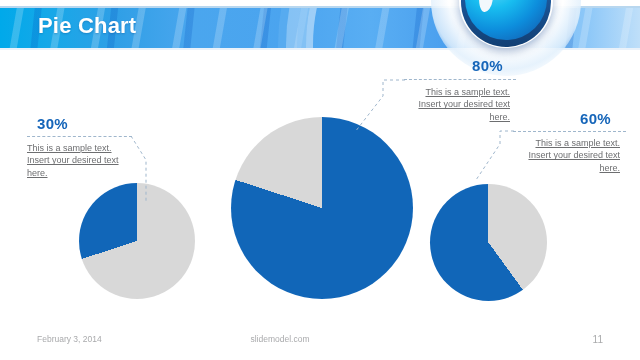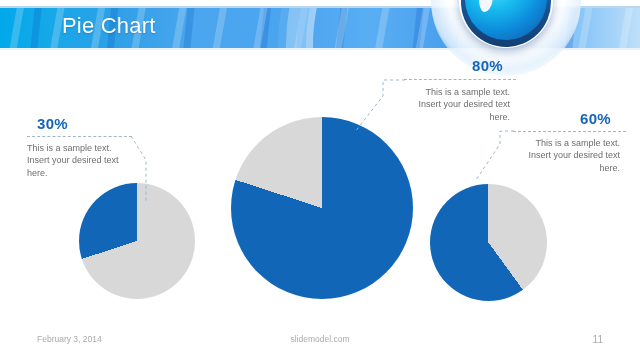--- a/index.html
+++ b/index.html
@@ -30,24 +30,23 @@
     position:absolute;right:-40px;top:-150px;width:360px;height:360px;border-radius:50%;
     border:7px solid rgba(255,255,255,0.45);
     box-shadow:0 0 0 9px rgba(120,190,245,0.30), 0 0 0 20px rgba(255,255,255,0.28),
                0 0 0 28px rgba(130,195,248,0.22);
     pointer-events:none;
   }
   .banner-topline{position:absolute;left:0;top:6px;width:640px;height:2px;background:#b8d7ef;}
   .banner-botline{position:absolute;left:0;top:48px;width:640px;height:2px;background:#eaf2fa;}
   .slide-title{
     position:absolute;left:38px;top:13px;
-    font-size:22px;font-weight:normal;color:#ffffff;letter-spacing:.2px;
+    font-size:22px;font-weight:bold;color:#ffffff;letter-spacing:.2px;
     text-shadow:0 1px 2px rgba(0,60,120,.28);
     white-space:nowrap;
-    margin-left:24px;
   }
 
   
   .globe-wrap{position:absolute;left:459px;top:-46px;width:94px;height:94px;}
   .globe-halo{
     position:absolute;left:-28px;top:-28px;width:150px;height:150px;border-radius:50%;
     background:radial-gradient(circle at 50% 45%, rgba(255,255,255,.95) 52%, rgba(226,240,252,.85) 68%, rgba(240,248,255,0) 80%);
   }
   .globe-ring{
     position:absolute;left:0;top:0;width:94px;height:94px;border-radius:50%;
@@ -72,36 +71,36 @@
   .pie-center{left:231px;top:117px; width:182px;height:182px;}
   .pie-right {left:430px;top:184px; width:117px;height:117px;}
 
   
   .pct{position:absolute;font-size:15px;font-weight:bold;color:#1565b9;letter-spacing:.3px;}
   .pct-left  {left:37px; top:115px;}
   .pct-center{left:472px;top:57px;}
   .pct-right {left:580px;top:110px;}
 
   .note{
-    position:absolute;font-size:9px;line-height:12.4px;color:#6d6e70;
+    position:absolute;font-size:9px;line-height:12.4px;color:#6d6e70;text-decoration:underline;
   }
   .note-left  {left:27px; top:142px; width:100px;text-align:left;}
   .note-center{left:404px;top:86px;  width:106px;text-align:right;}
   .note-right {left:516px;top:137px; width:104px;text-align:right;}
 
   .hr-dash{position:absolute;border-top:1px dashed #9fb6cc;height:0;}
   .hr-l{left:27px; top:136px; width:105px;}
   .hr-c{left:404px;top:79px;  width:112px;}
   .hr-r{left:513px;top:131px; width:113px;}
 
   .conn{position:absolute;overflow:visible;pointer-events:none;}
 
   
   .footer-date{position:absolute;left:37px;top:334px;font-size:8.5px;color:#a9aaac;}
-  .footer-site{position:absolute;left:0;top:334px;width:560px;text-align:center;font-size:8.5px;color:#a9aaac;margin-left:40px;}
+  .footer-site{position:absolute;left:0;top:334px;width:560px;text-align:center;font-size:8.5px;color:#a9aaac;}
   .footer-page{position:absolute;right:37px;top:334px;font-size:10px;color:#a9aaac;}
 </style>
 </head>
 <body>
 
 <div id="slide">
 
   <div class="banner">
     <div class="banner-arcs"></div>
   </div>

